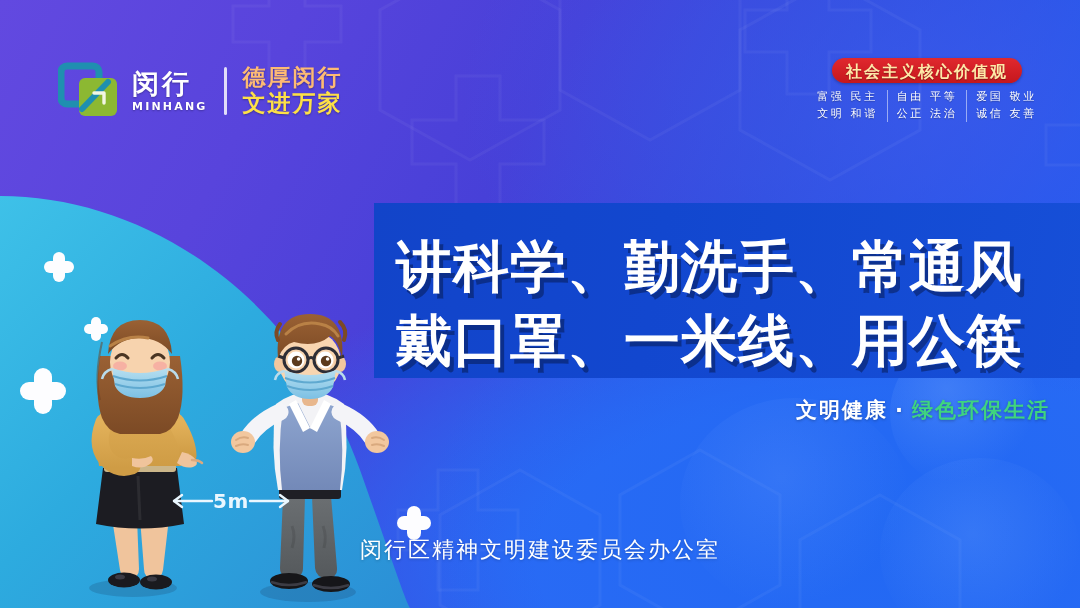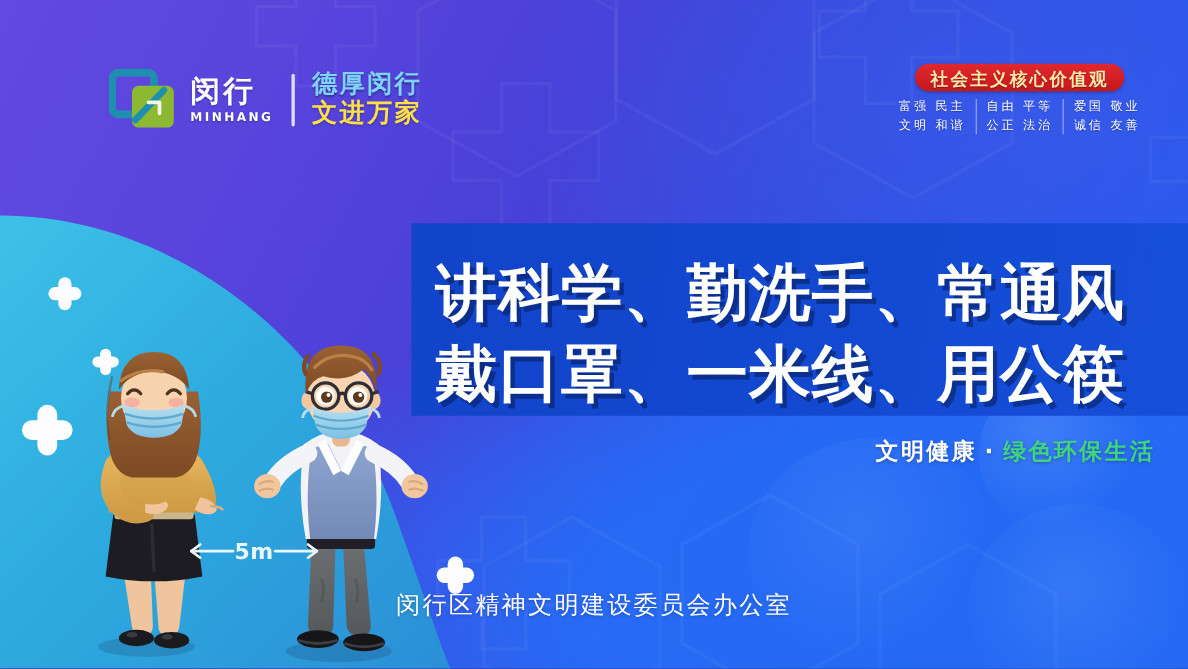--- a/index.html
+++ b/index.html
@@ -49,39 +49,39 @@
     position:absolute;background:#fdfdff;border-radius:9px;
   }
   .xplus i.h{left:0;top:30%;width:100%;height:40%;}
   .xplus i.v{top:0;left:30%;height:100%;width:40%;}
   .xp1{left:44px;top:252px;width:30px;height:30px;}
   .xp2{left:84px;top:317px;width:24px;height:24px;}
   .xp3{left:20px;top:368px;width:46px;height:46px;}
   .xp4{left:397px;top:506px;width:34px;height:34px;}
 
   
-  .logo-lockup{position:absolute;left:58px;top:62px;display:flex;align-items:center;gap:12px;margin-left:41px;}
+  .logo-lockup{position:absolute;left:58px;top:62px;display:flex;align-items:center;gap:12px;}
   .logo-mark{position:relative;width:62px;height:58px;flex:none;}
   .logo-mark svg{display:block;width:100%;height:100%;}
   .logo-word{display:flex;flex-direction:column;justify-content:center;line-height:1;}
   .logo-cn{
     font-size:27px;font-weight:700;color:#ffffff;letter-spacing:3px;
     text-shadow:0 1px 2px rgba(0,0,0,.28);
   }
   .logo-en{
     font-size:11px;font-weight:700;color:#ffffff;letter-spacing:2.2px;margin-top:4px;
     text-shadow:0 1px 2px rgba(0,0,0,.28);
   }
   .logo-div{width:3px;height:48px;background:rgba(255,255,255,.82);border-radius:2px;margin:0 4px;}
   .logo-slogan{display:flex;flex-direction:column;line-height:1.12;}
   .logo-slogan span{
     font-size:23px;font-weight:700;letter-spacing:2px;
     text-shadow:0 1px 2px rgba(0,0,0,.3);
   }
-  .sl-a{color:#7dd3fc;}
+  .sl-a{color:#fdba74;}
   .sl-b{color:#fde047;}
 
   
   .corevalues{position:absolute;right:28px;top:58px;width:250px;text-align:center;}
   .cv-pill{
     display:inline-block;
     background:linear-gradient(180deg,#e0282e 0%,#c5171d 100%);
     border-radius:14px;
     padding:4px 14px 0;
     box-shadow:0 1px 3px rgba(0,0,0,.3);

